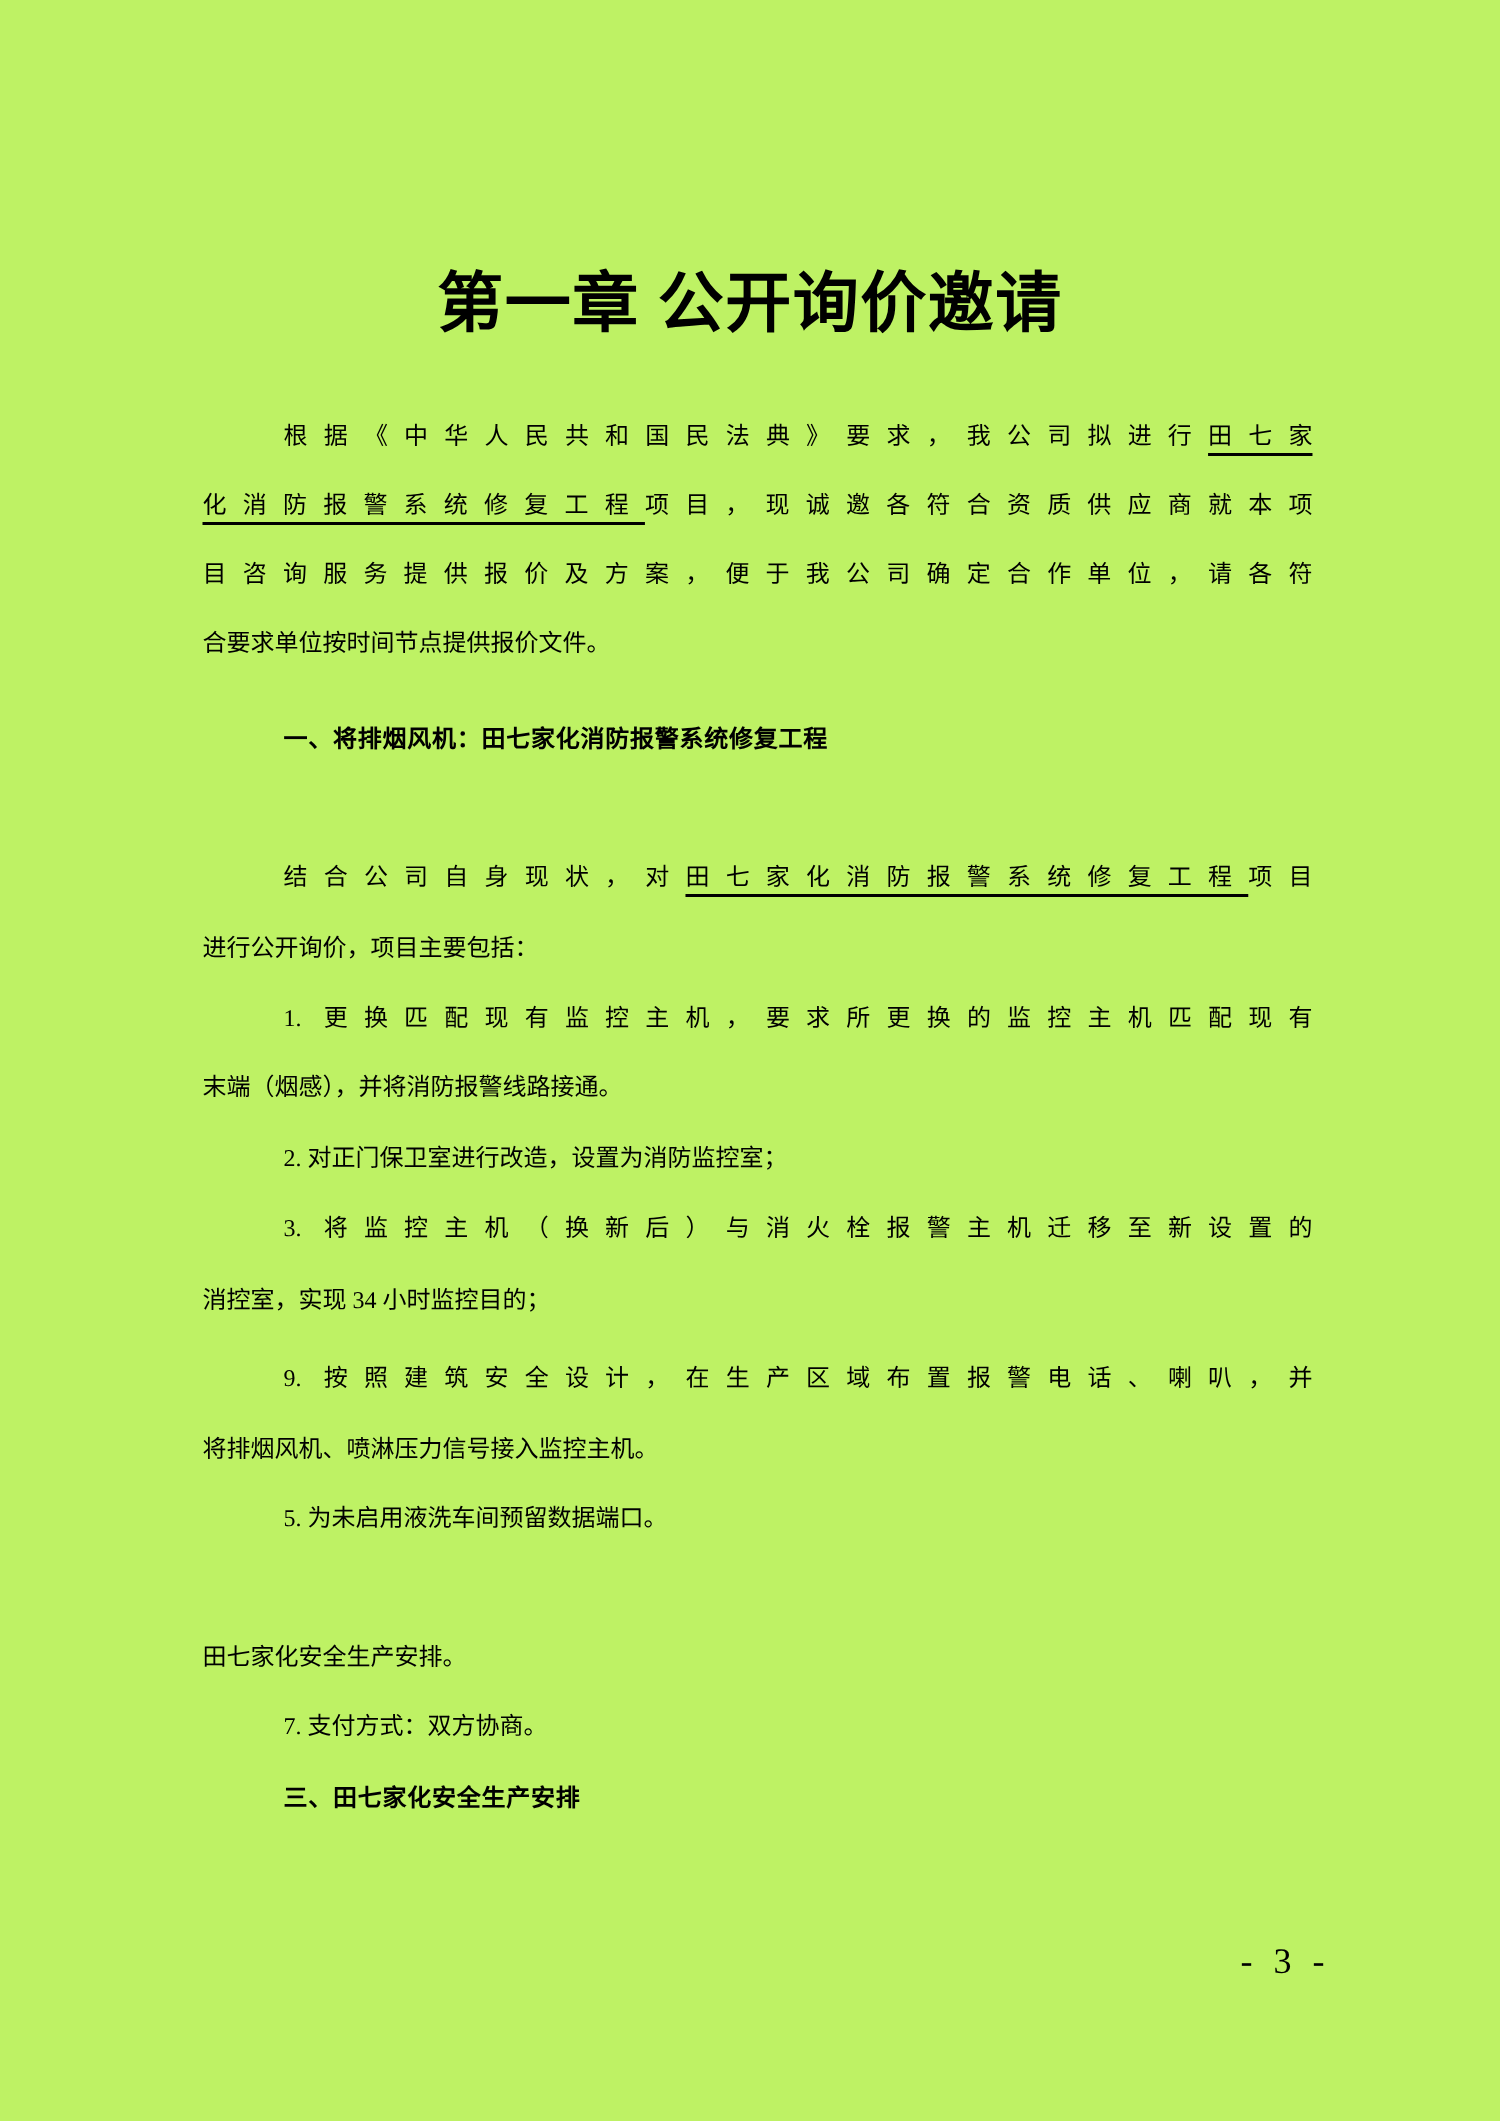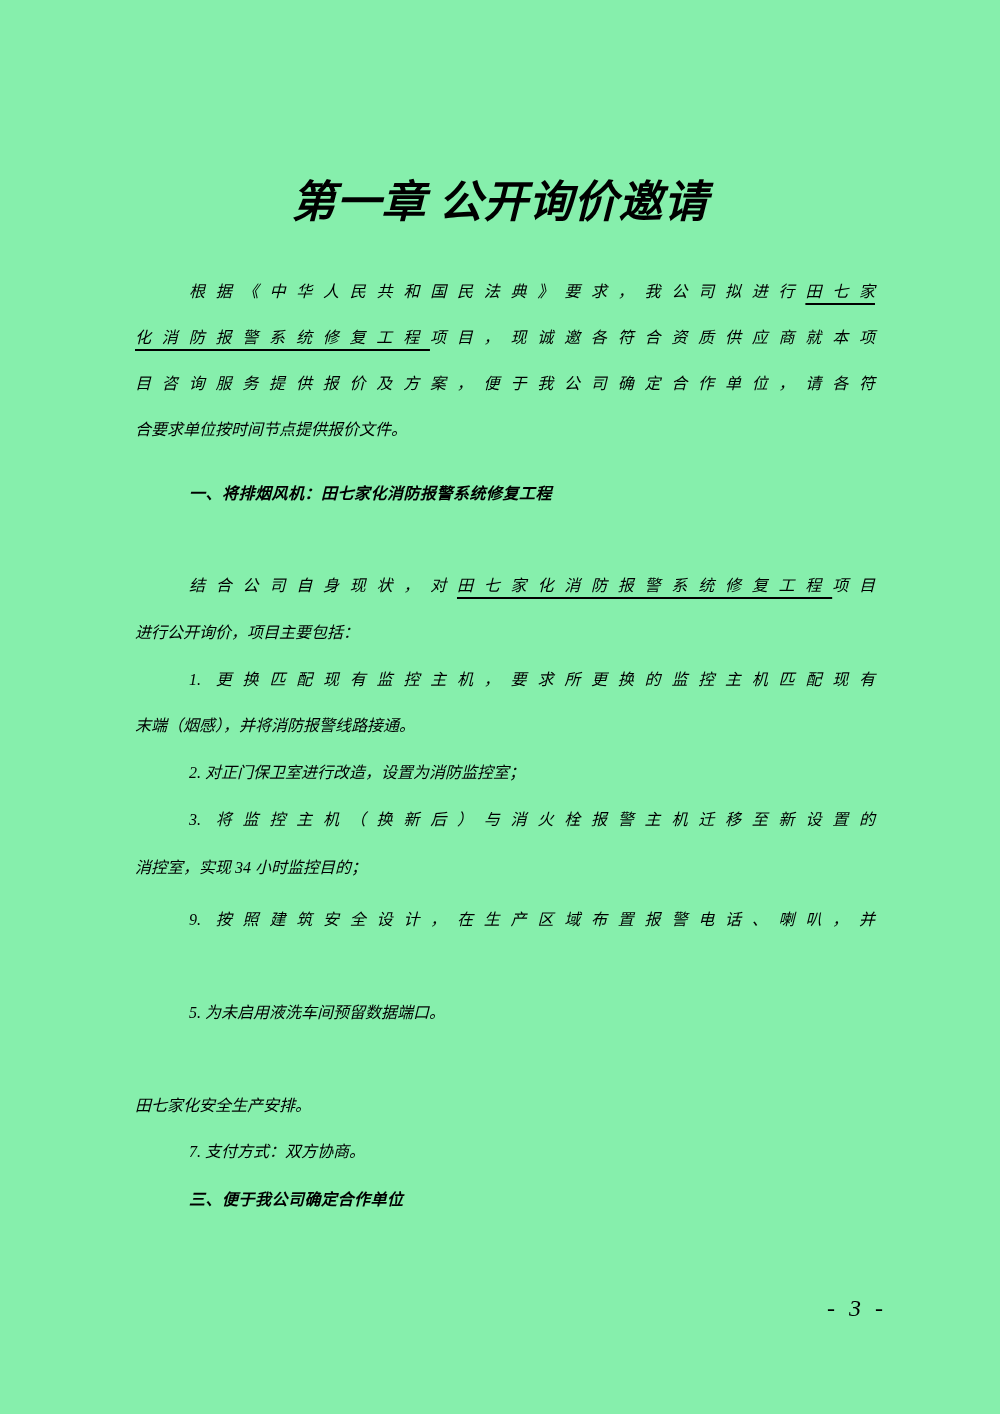--- a/index.html
+++ b/index.html
@@ -4,25 +4,24 @@
 <style>
   html, body {
     margin: 0;
     padding: 0;
     background: #ffffff;
   }
   .page {
     position: relative;
     width: 1000px;
     height: 1414px;
-    background: #86efac;
+    background: #bef264;
     overflow: hidden;
     font-family: "Liberation Serif", "DejaVu Serif", serif;
     color: #000000;
-    font-style: italic;
   }
   .doc-title {
     position: absolute;
     top: 172px;
     left: 0;
     width: 1000px;
     height: 62px;
     line-height: 62px;
     text-align: center;
     font-size: 44px;
@@ -97,25 +96,26 @@
   <div class="line" style="top:706px"><span>末端（烟感），并将消防报警线路接通。</span></div>
 
   <div class="line indent" style="top:753px"><span>2. 对正门保卫室进行改造，设置为消防监控室；</span></div>
 
   <div class="line fill indent" style="top:800px"><span>3. 将监控主机（换新后）与消火栓报警主机迁移至新设置的</span></div>
 
   <div class="line" style="top:848px"><span>消控室，实现 34 小时监控目的；</span></div>
 
   <div class="line fill indent" style="top:900px"><span>9. 按照建筑安全设计，在生产区域布置报警电话、喇叭，并</span></div>
 
+  <div class="line" style="top:947px"><span>将排烟风机、喷淋压力信号接入监控主机。</span></div>
 
   <div class="line indent" style="top:993px"><span>5. 为未启用液洗车间预留数据端口。</span></div>
 
 
   <div class="line" style="top:1086px"><span>田七家化安全生产安排。</span></div>
 
   <div class="line indent" style="top:1132px"><span>7. 支付方式：双方协商。</span></div>
 
-  <div class="line hei indent" style="top:1180px"><span>三、便于我公司确定合作单位</span></div>
+  <div class="line hei indent" style="top:1180px"><span>三、田七家化安全生产安排</span></div>
 
   <div class="page-number">- 3 -</div>
 
 </div>
 
 </body></html>

